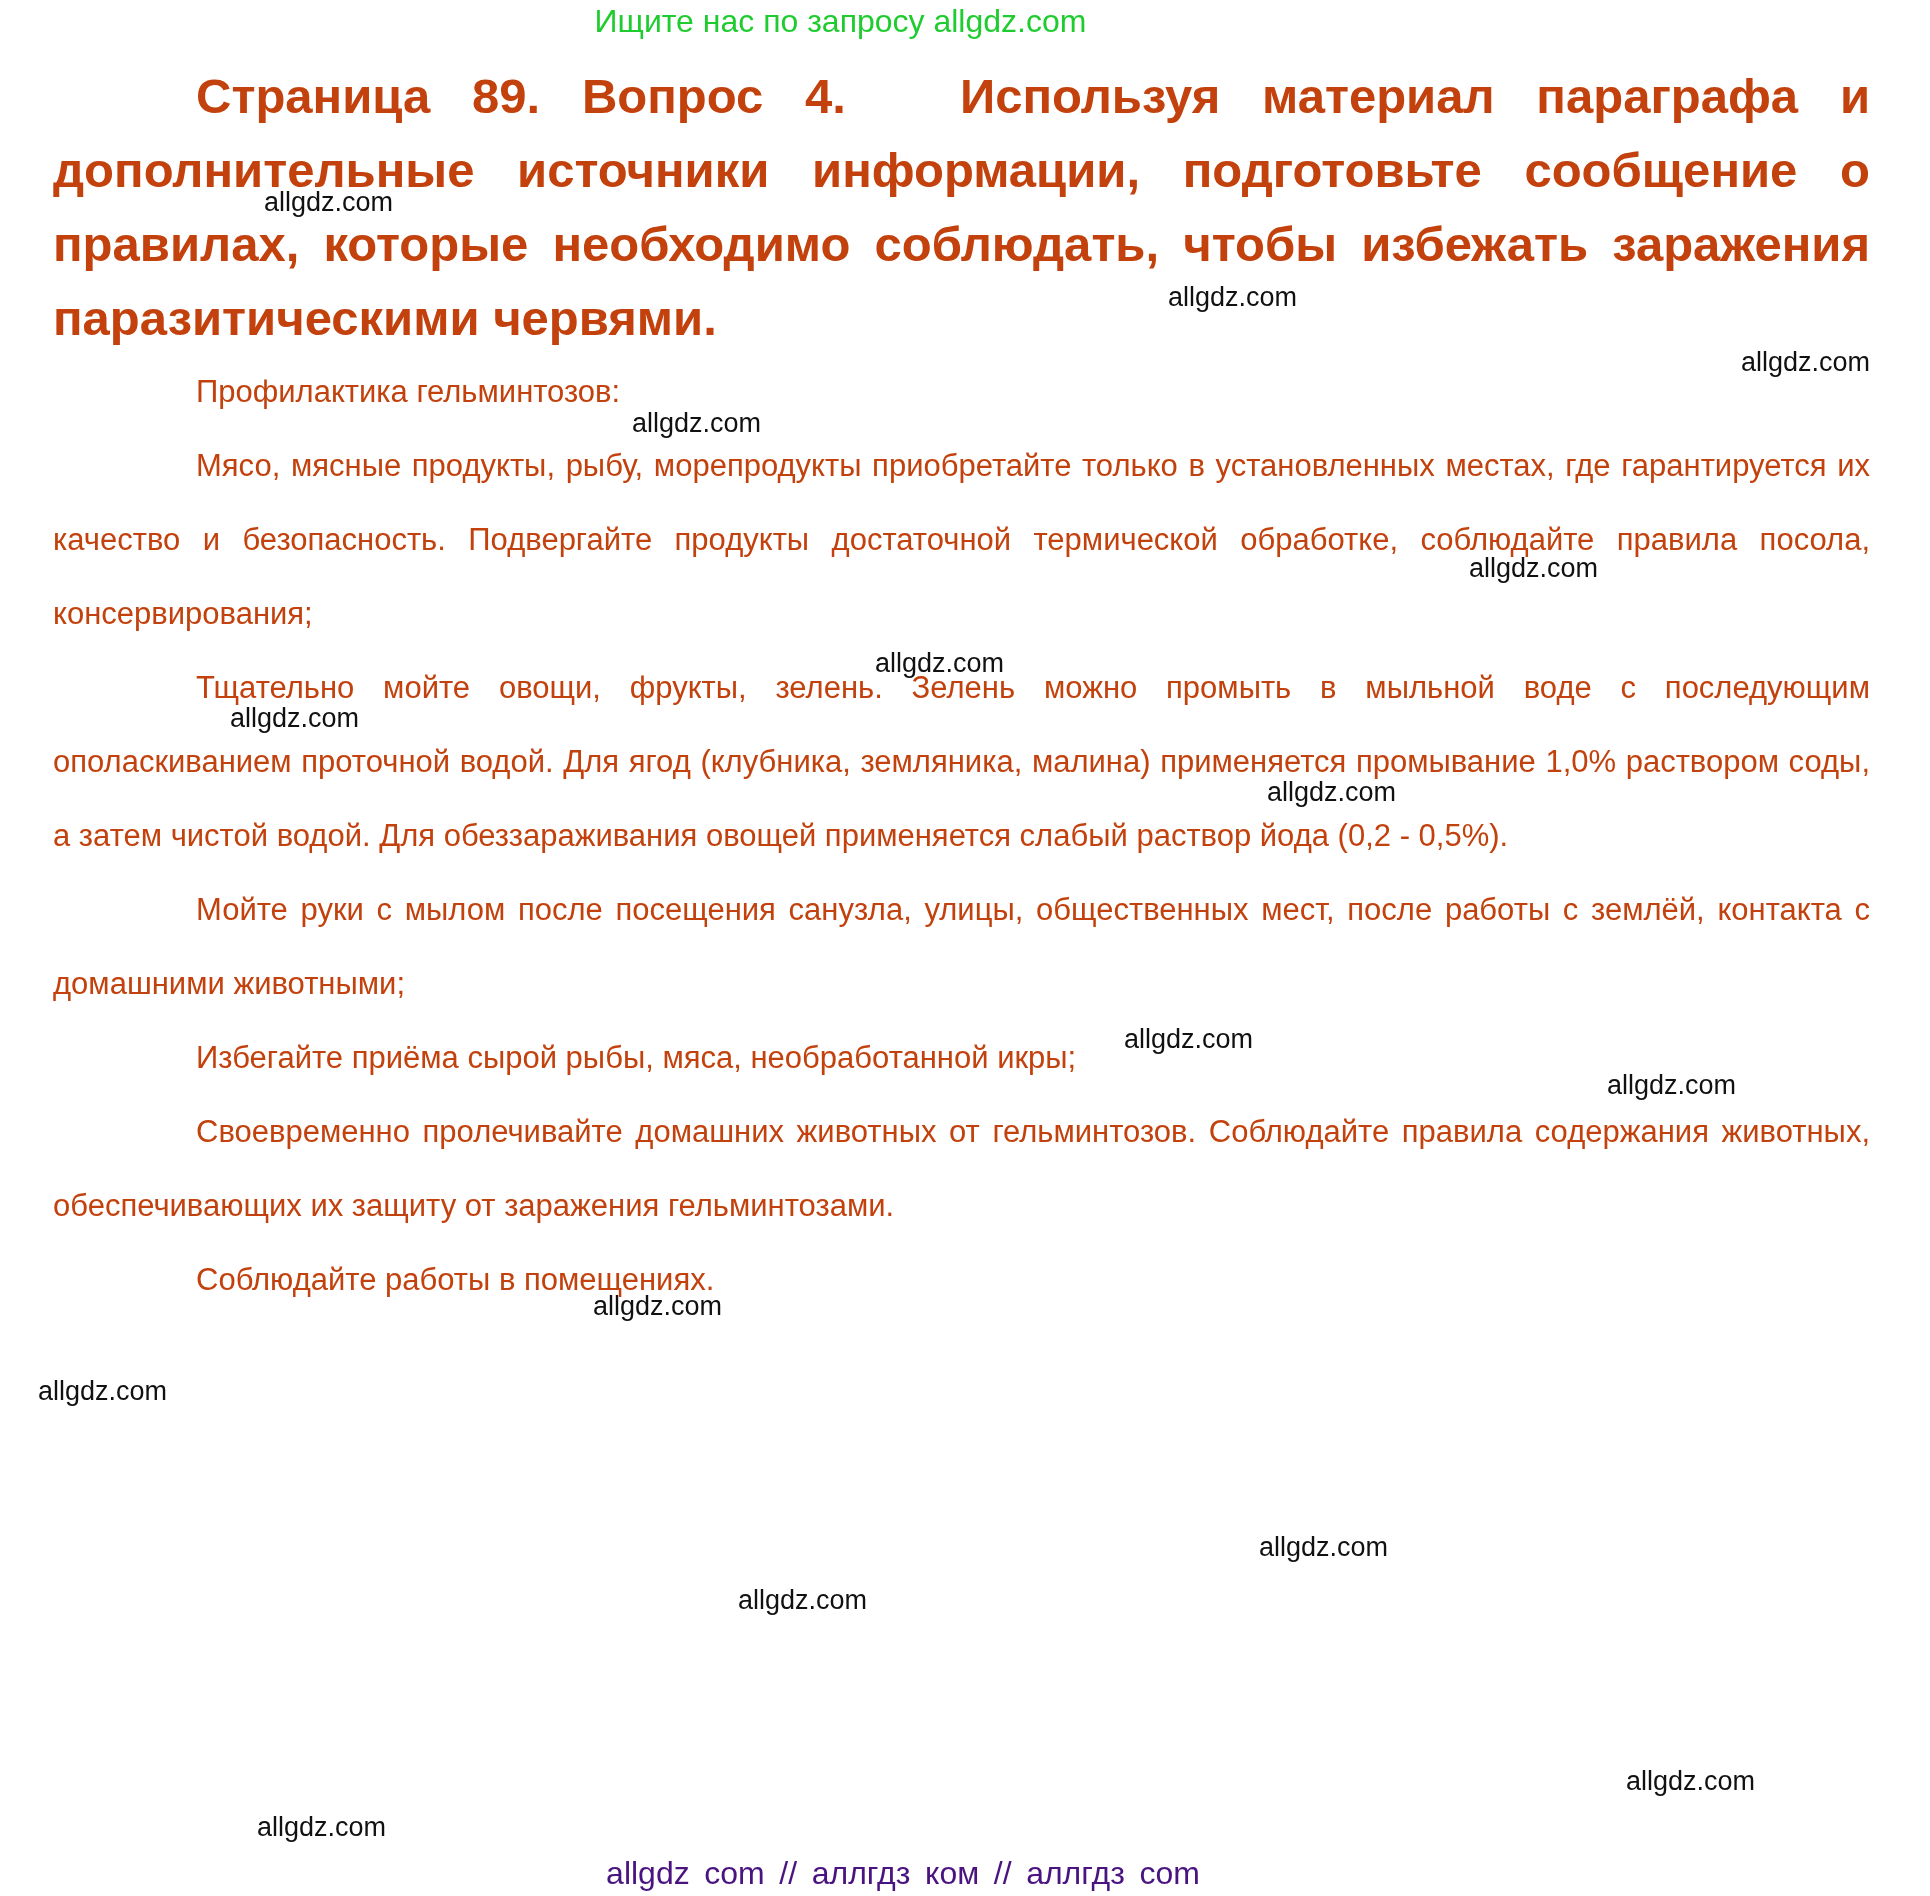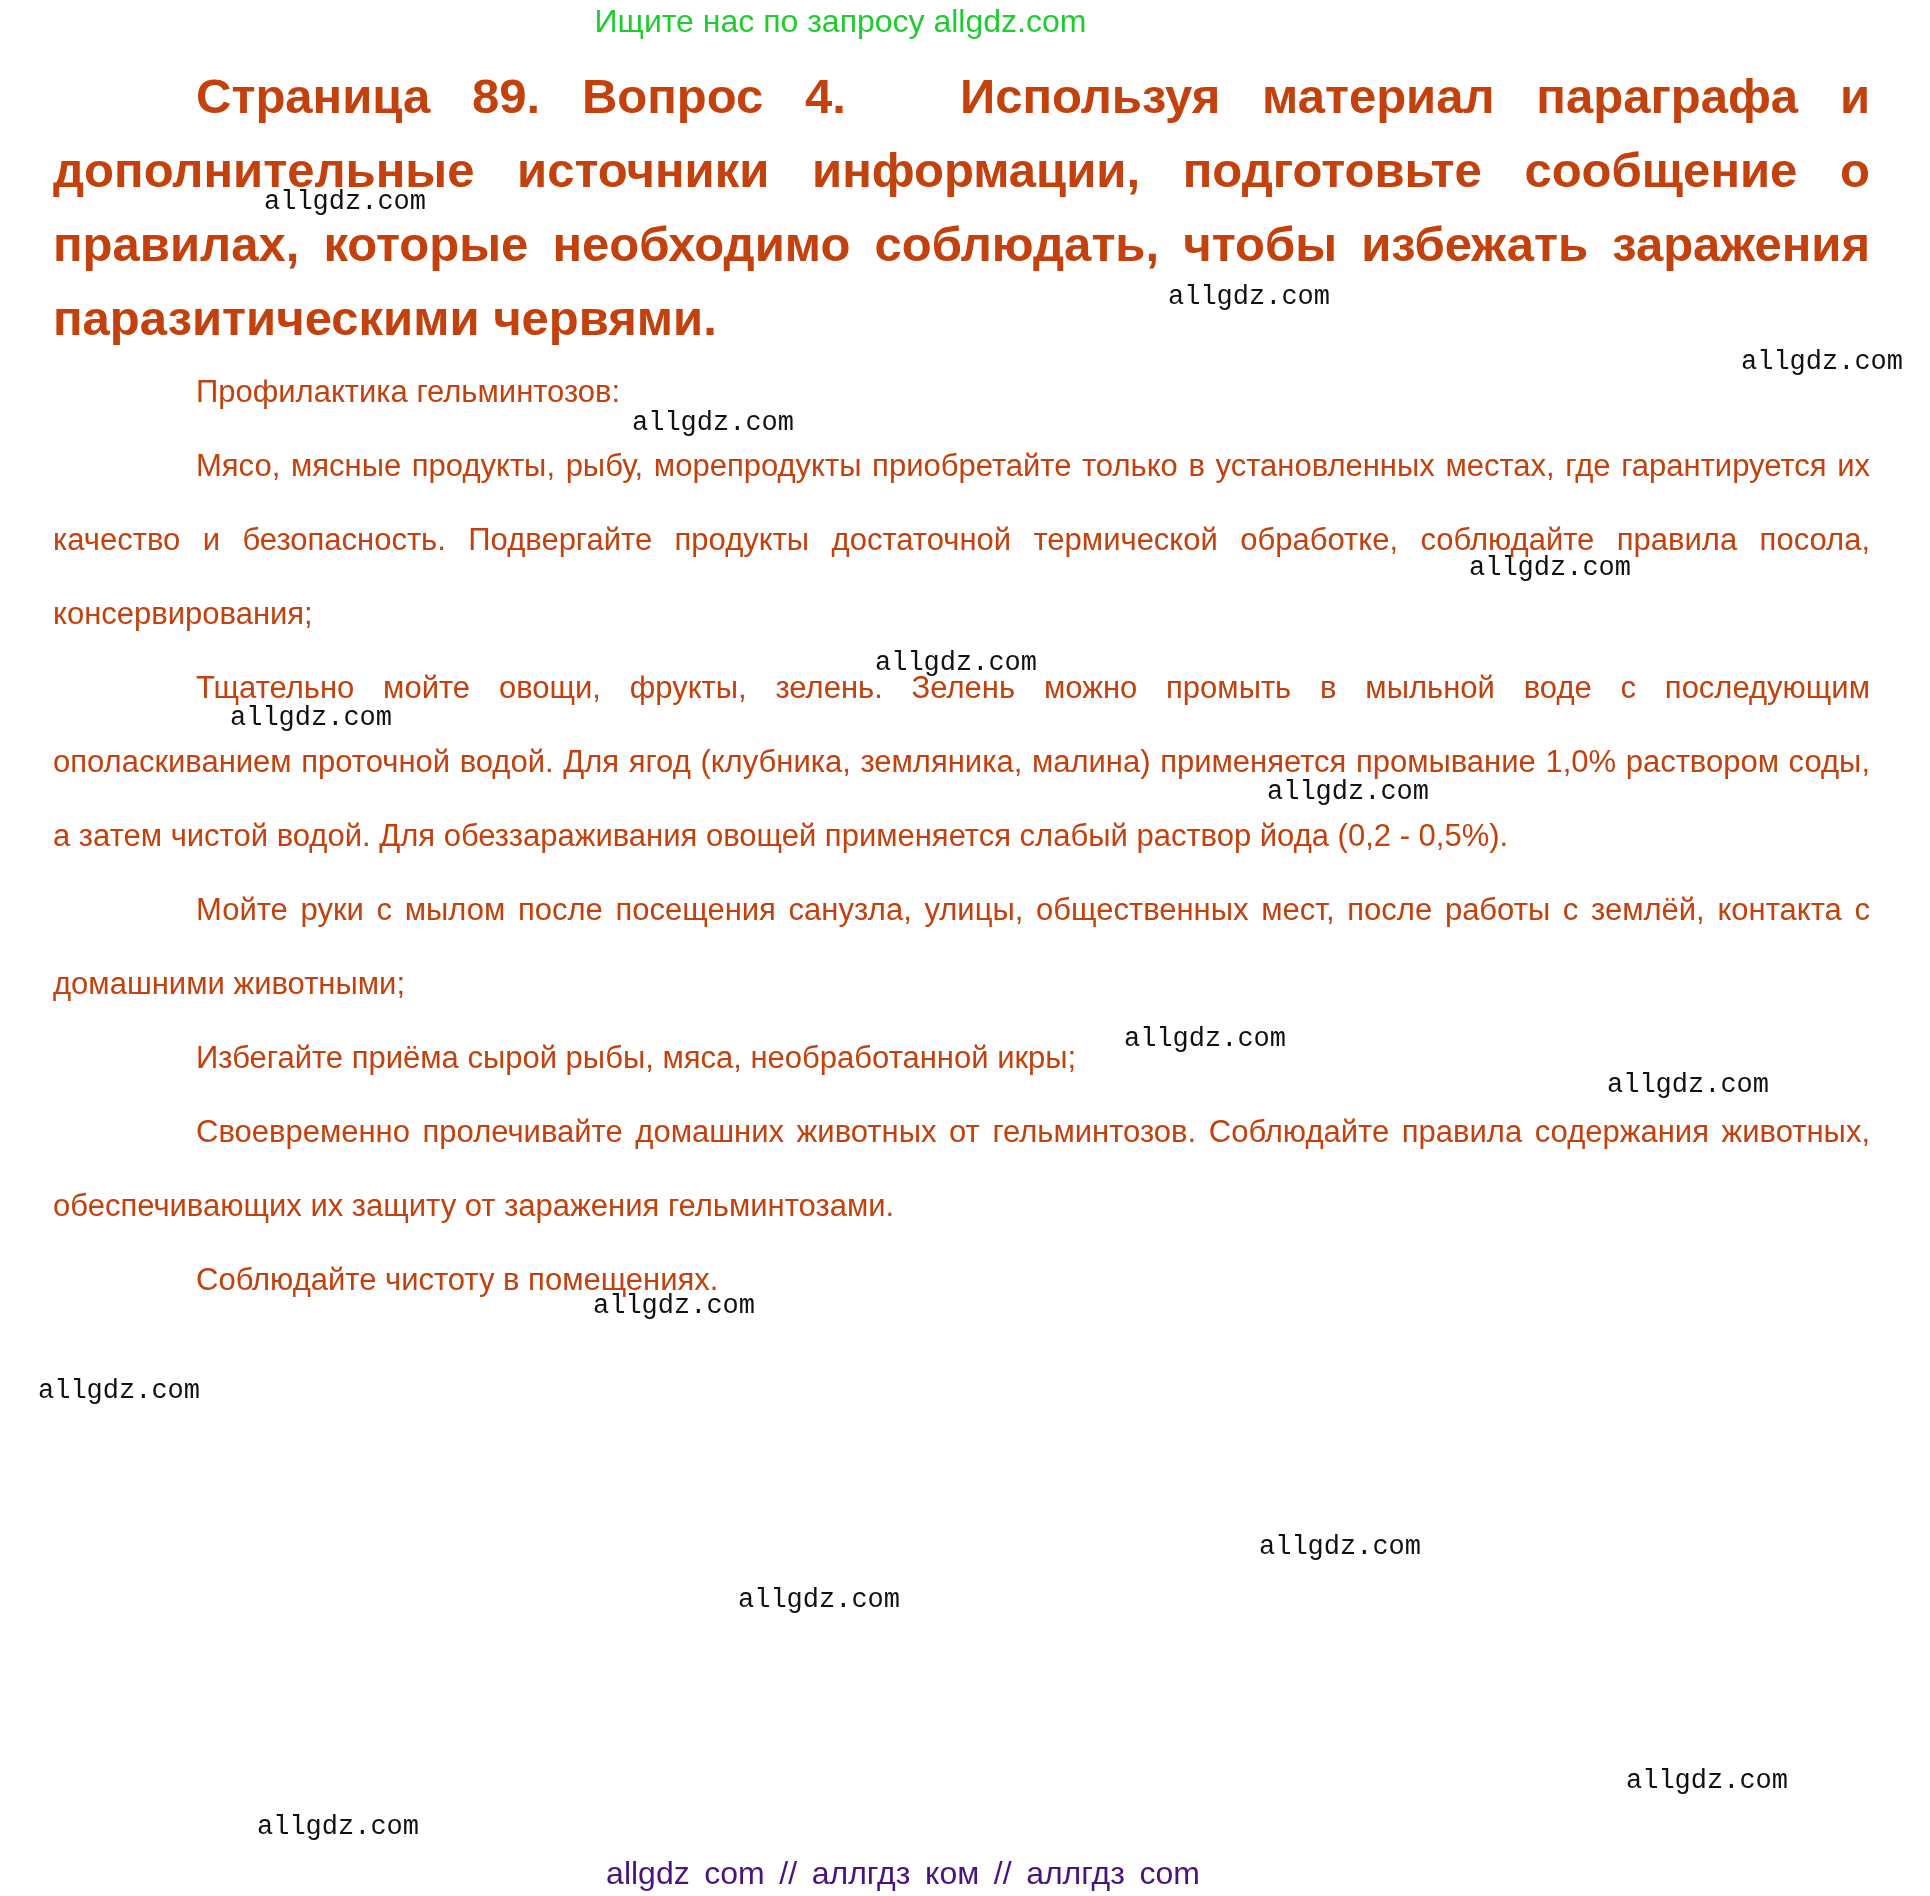--- a/index.html
+++ b/index.html
@@ -15,21 +15,21 @@
   }
   .q {
     font-weight: bold; font-size: 49px; line-height: 74px;
     text-align: justify; text-indent: 143px; margin: 0;
   }
   .p {
     font-size: 31px; line-height: 74px; text-align: justify;
     text-indent: 143px; margin: 0;
   }
   .wm {
-    position: absolute; font-family: Liberation Mono, monospace;
+    position: absolute; font-family: Liberation Sans, sans-serif;
     font-size: 27px; color: #111; line-height: 28.5px; white-space: nowrap;
   }
   .footer {
     position: absolute; bottom: 0; left: 0; width: 1806px; height: 48px;
     text-align: center; color: #4a1480;
     font-family: "Liberation Sans", sans-serif; font-size: 32px; line-height: 48px;
     word-spacing: 5.7px;
   }
 </style>
 </head>
@@ -40,21 +40,21 @@
 <div class="page">
   <p class="q">
     <span>Страница 89. Вопрос 4.</span><span style="display:inline-block;width:114px"></span><span>Используя материал параграфа и дополнительные источники информации, подготовьте сообщение о правилах, которые необходимо соблюдать, чтобы избежать заражения паразитическими червями.</span>
   </p>
   <p class="p">Профилактика гельминтозов:</p>
   <p class="p">Мясо, мясные продукты, рыбу, морепродукты приобретайте только в установленных местах, где гарантируется их качество и безопасность. Подвергайте продукты достаточной термической обработке, соблюдайте правила посола, консервирования;</p>
   <p class="p">Тщательно мойте овощи, фрукты, зелень. Зелень можно промыть в мыльной воде с последующим ополаскиванием проточной водой. Для ягод (клубника, земляника, малина) применяется промывание 1,0% раствором соды, а затем чистой водой. Для обеззараживания овощей применяется слабый раствор йода (0,2 - 0,5%).</p>
   <p class="p">Мойте руки с мылом после посещения санузла, улицы, общественных мест, после работы с землёй, контакта с домашними животными;</p>
   <p class="p">Избегайте приёма сырой рыбы, мяса, необработанной икры;</p>
   <p class="p">Своевременно пролечивайте домашних животных от гельминтозов. Соблюдайте правила содержания животных, обеспечивающих их защиту от заражения гельминтозами.</p>
-  <p class="p">Соблюдайте чистоту в помещениях.</p>
+  <p class="p">Соблюдайте работы в помещениях.</p>
 </div>
 
 <div class="wm" style="left:264px;top:188px">allgdz.com</div>
 <div class="wm" style="left:1168px;top:283px">allgdz.com</div>
 <div class="wm" style="left:1741px;top:348px">allgdz.com</div>
 <div class="wm" style="left:632px;top:409px">allgdz.com</div>
 <div class="wm" style="left:1469px;top:554px">allgdz.com</div>
 <div class="wm" style="left:875px;top:649px">allgdz.com</div>
 <div class="wm" style="left:230px;top:704px">allgdz.com</div>
 <div class="wm" style="left:1267px;top:778px">allgdz.com</div>

